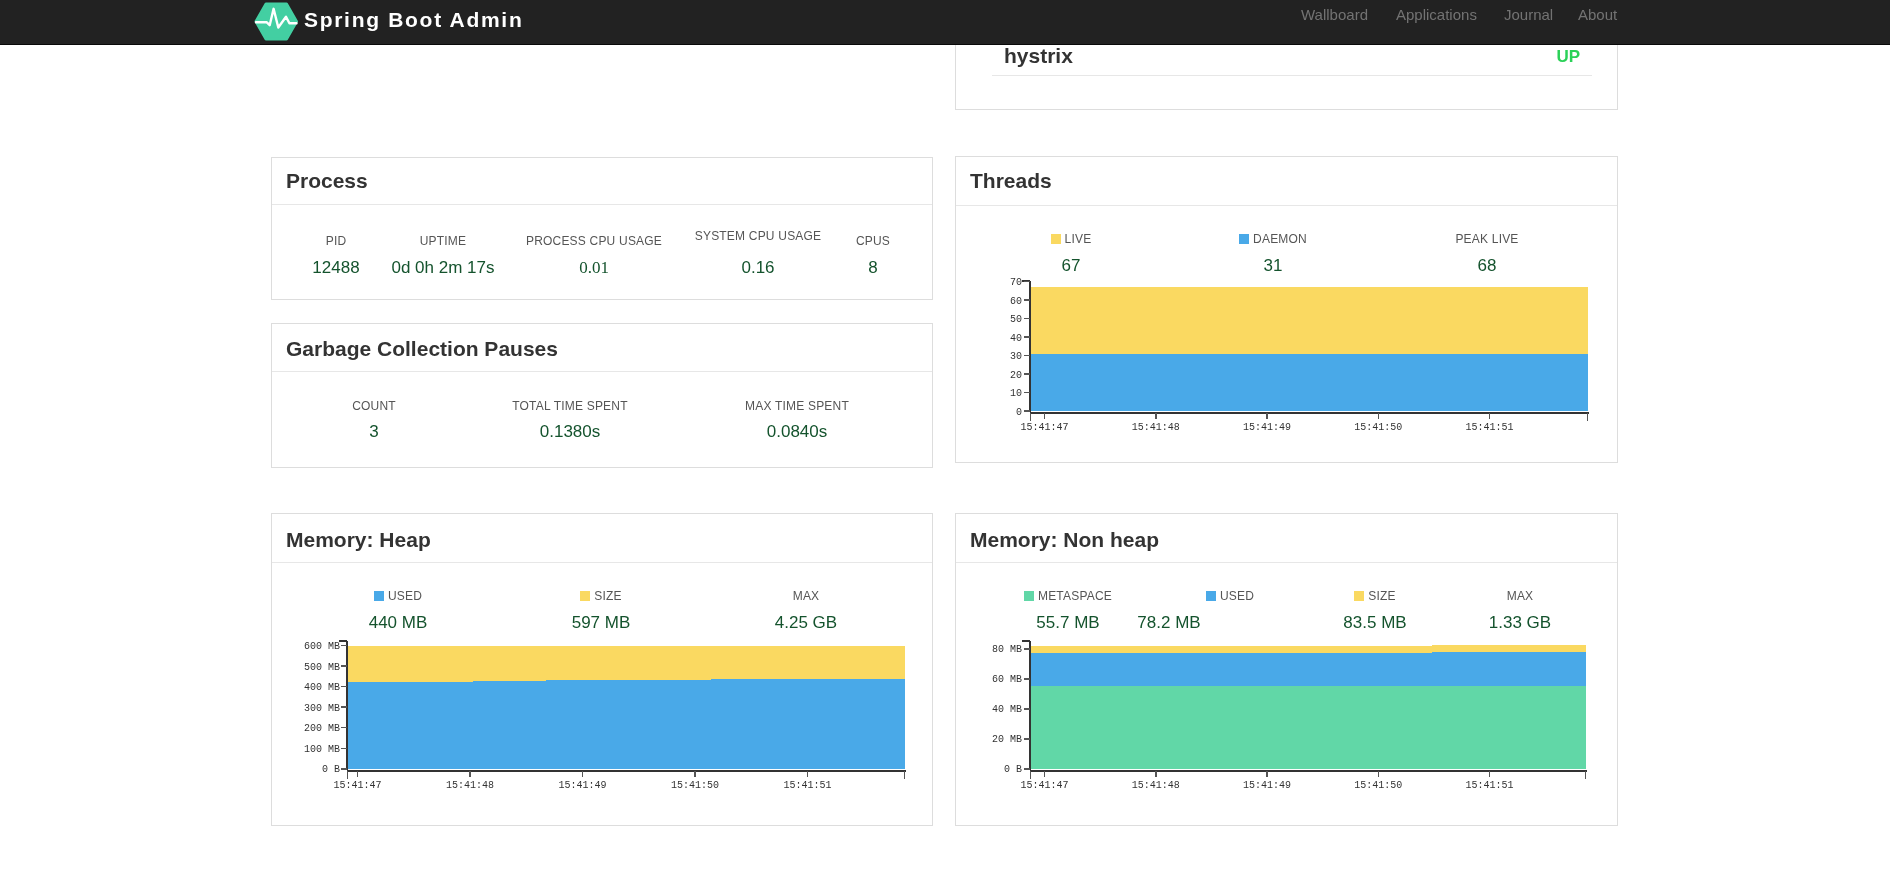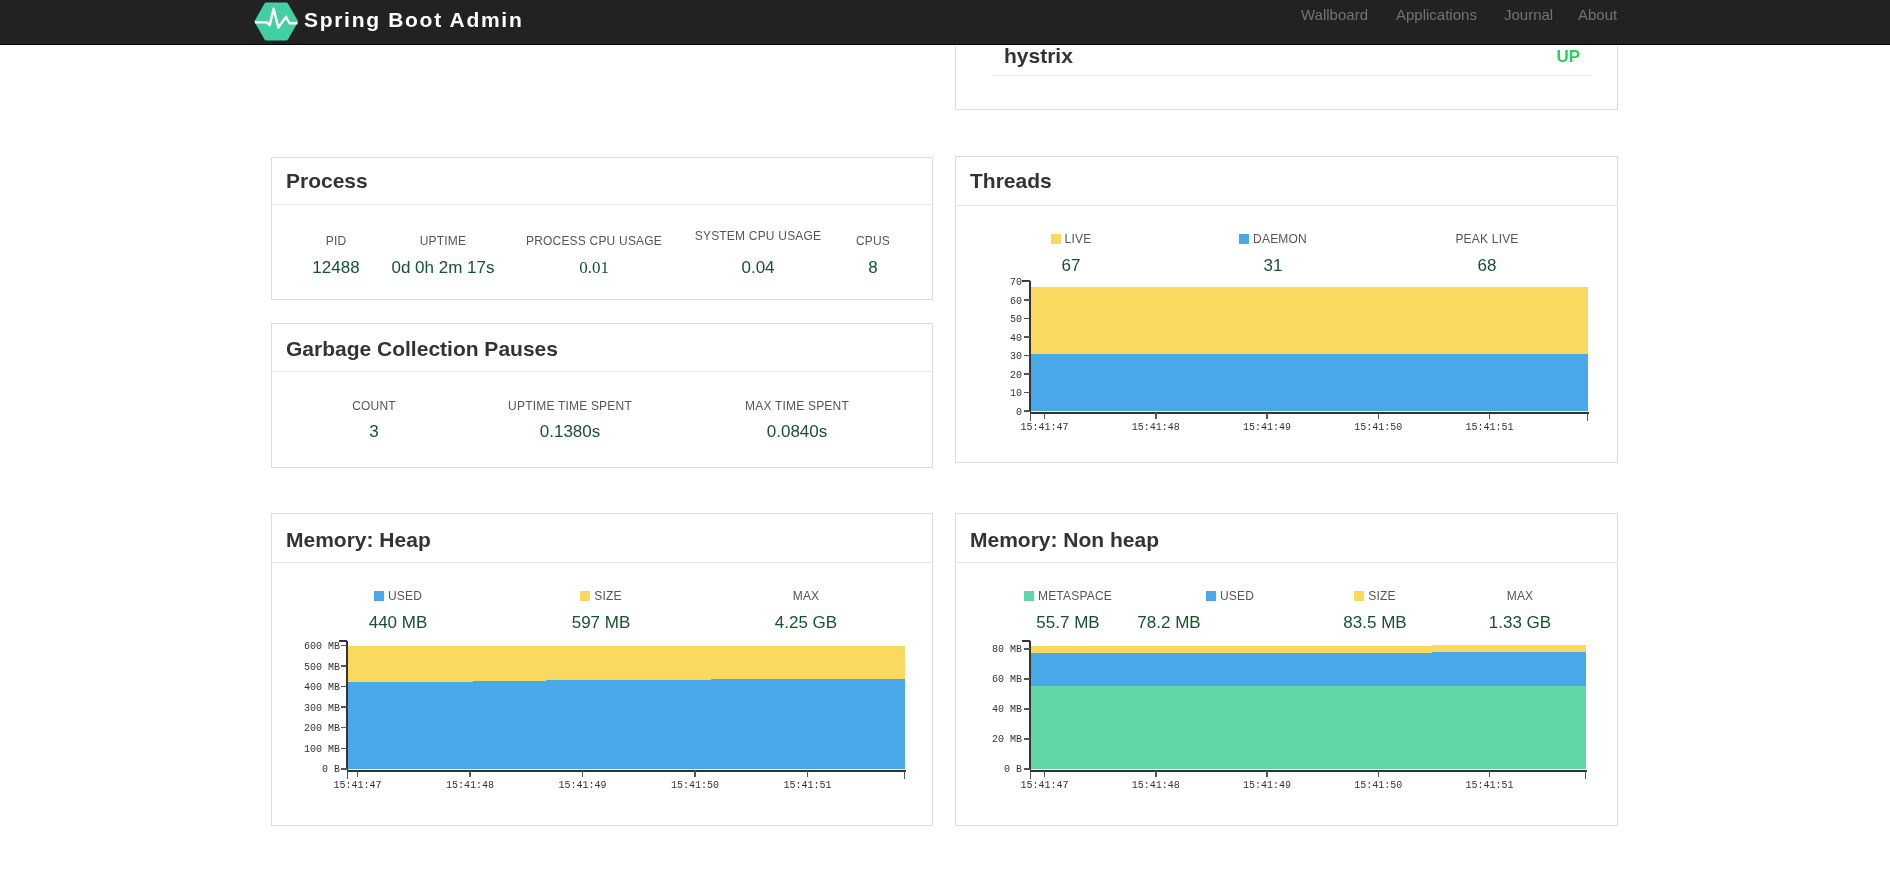--- a/index.html
+++ b/index.html
@@ -29,28 +29,28 @@
 <div class="ct" style="left:286px; top:172px;">Process</div>
 <div class="hr" style="left:272px; top:204px; width:660px;"></div>
 <div class="cell" style="left:336px; top:231px;"><span class="lb">PID</span></div>
 <div class="cell" style="left:443px; top:231px;"><span class="lb">UPTIME</span></div>
 <div class="cell" style="left:594px; top:231px;"><span class="lb">PROCESS CPU USAGE</span></div>
 <div class="cell" style="left:758px; top:226px;"><span class="lb">SYSTEM CPU USAGE</span></div>
 <div class="cell" style="left:873px; top:231px;"><span class="lb">CPUS</span></div>
 <div class="vl" style="left:336px; top:258px;">12488</div>
 <div class="vl" style="left:443px; top:258px;">0d 0h 2m 17s</div>
 <div class="vl" style="left:594px; top:258px;font-family:Liberation Serif, serif;">0.01</div>
-<div class="vl" style="left:758px; top:258px;">0.04</div>
+<div class="vl" style="left:758px; top:258px;">0.16</div>
 <div class="vl" style="left:873px; top:258px;">8</div>
 
 <div class="card" style="left:271px; top:323px; width:662px; height:145px;"></div>
 <div class="ct" style="left:286px; top:340px;">Garbage Collection Pauses</div>
 <div class="hr" style="left:272px; top:371px; width:660px;"></div>
 <div class="cell" style="left:374px; top:396px;"><span class="lb">COUNT</span></div>
-<div class="cell" style="left:570px; top:396px;"><span class="lb">UPTIME TIME SPENT</span></div>
+<div class="cell" style="left:570px; top:396px;"><span class="lb">TOTAL TIME SPENT</span></div>
 <div class="cell" style="left:797px; top:396px;"><span class="lb">MAX TIME SPENT</span></div>
 <div class="vl" style="left:374px; top:422px;">3</div>
 <div class="vl" style="left:570px; top:422px;">0.1380s</div>
 <div class="vl" style="left:797px; top:422px;">0.0840s</div>
 
 <div class="card" style="left:955px; top:156px; width:663px; height:307px;"></div>
 <div class="ct" style="left:970px; top:172px;">Threads</div>
 <div class="hr" style="left:956px; top:205px; width:661px;"></div>
 <div class="cell" style="left:1071px; top:229px;"><span class="sq" style="background:#fad961;"></span><span class="lb">LIVE</span></div>
 <div class="cell" style="left:1273px; top:229px;"><span class="sq" style="background:#49a9e8;"></span><span class="lb">DAEMON</span></div>

